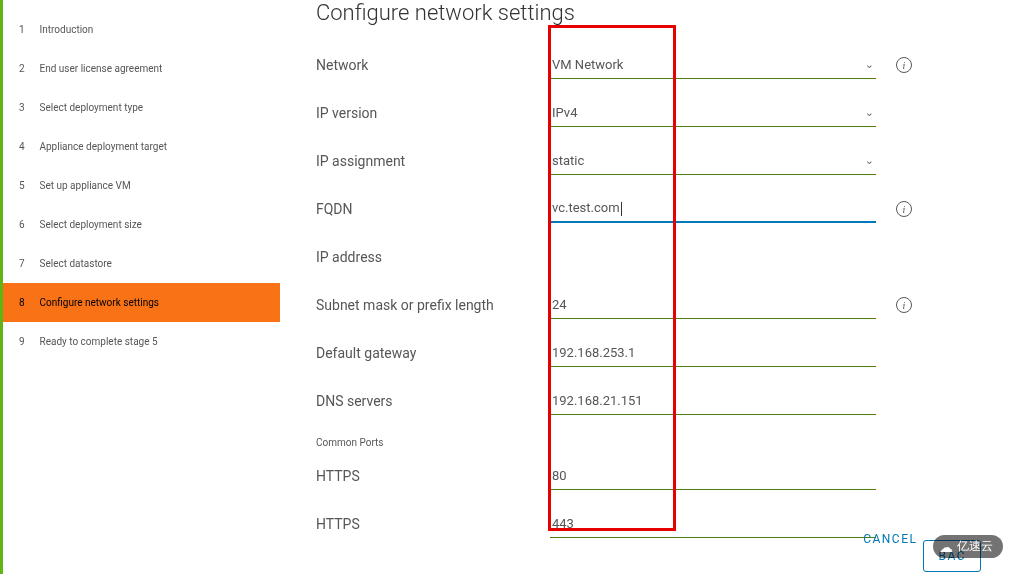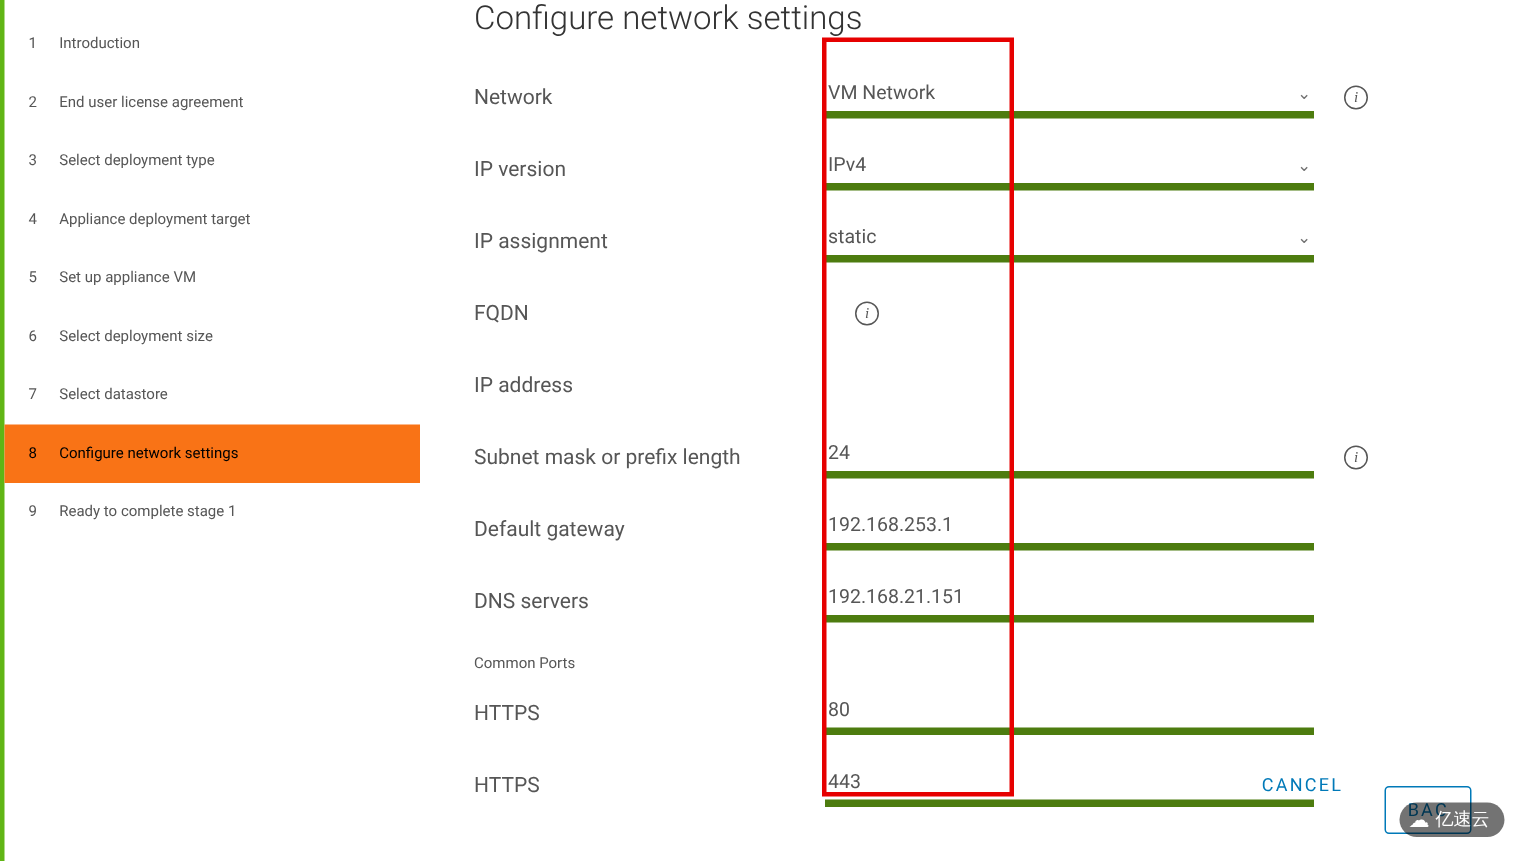--- a/index.html
+++ b/index.html
@@ -49,21 +49,21 @@
     .form-label {
       width: 234px;
       color: #565656;
       font-size: 14px;
     }
     .form-field {
       width: 326px;
       position: relative;
     }
     .field-line {
-      border-bottom: 5px solid #4d7c0f;
+      border-bottom: 1px solid #4d7c0f;
       padding: 6px 2px;
       display: flex;
       align-items: center;
       justify-content: space-between;
       height: 28px;
     }
     .field-line.focused { border-bottom: 2px solid #0079b8; }
     .field-value { color: #565656; font-size: 13px; }
     .chev { color: #737373; font-size: 11px; }
     .info-icon {
@@ -82,23 +82,22 @@
     .section-title {
       color: #565656;
       font-size: 10px;
       padding: 12px 0 4px 0;
     }
     .footer {
       position: absolute;
       bottom: 0;
       right: 30px;
       display: flex;
-      gap: 22px;
-      align-items: center;
-      padding-bottom: 18px;
+      align-items: center;
+      padding-bottom: 2px;
     }
     .btn-text {
       color: #0079b8;
       letter-spacing: 1.5px;
       font-size: 12px;
       cursor: pointer;
       padding: 10px 6px;
     }
     .btn-outline {
       border: 1px solid #0079b8;
@@ -149,21 +148,21 @@
 <div class="container">
   <div class="sidebar">
     <div class="sidebar-item"><span class="num">1</span> <span>Introduction</span></div>
     <div class="sidebar-item"><span class="num">2</span> <span>End user license agreement</span></div>
     <div class="sidebar-item"><span class="num">3</span> <span>Select deployment type</span></div>
     <div class="sidebar-item"><span class="num">4</span> <span>Appliance deployment target</span></div>
     <div class="sidebar-item"><span class="num">5</span> <span>Set up appliance VM</span></div>
     <div class="sidebar-item"><span class="num">6</span> <span>Select deployment size</span></div>
     <div class="sidebar-item"><span class="num">7</span> <span>Select datastore</span></div>
     <div class="sidebar-item active"><span class="num">8</span> <span>Configure network settings</span></div>
-    <div class="sidebar-item"><span class="num">9</span> <span>Ready to complete stage 1</span></div>
+    <div class="sidebar-item"><span class="num">9</span> <span>Ready to complete stage 5</span></div>
   </div>
 
   <div class="main">
     <h1 class="page-title">Configure network settings</h1>
 
     <div class="form-row">
       <div class="form-label">Network</div>
       <div class="form-field">
         <div class="field-line">
           <span class="field-value">VM Network</span>
@@ -188,20 +187,25 @@
       <div class="form-field">
         <div class="field-line">
           <span class="field-value">static</span>
           <span class="chev">⌄</span>
         </div>
       </div>
     </div>
 
     <div class="form-row">
       <div class="form-label">FQDN</div>
+      <div class="form-field">
+        <div class="field-line focused">
+          <span class="field-value"><span>vc.test.com</span><span class="cursor-caret"></span></span>
+        </div>
+      </div>
       <span class="info-icon">i</span>
     </div>
 
     <div class="form-row">
       <div class="form-label">IP address</div>
     </div>
 
     <div class="form-row">
       <div class="form-label">Subnet mask or prefix length</div>
       <div class="form-field">

